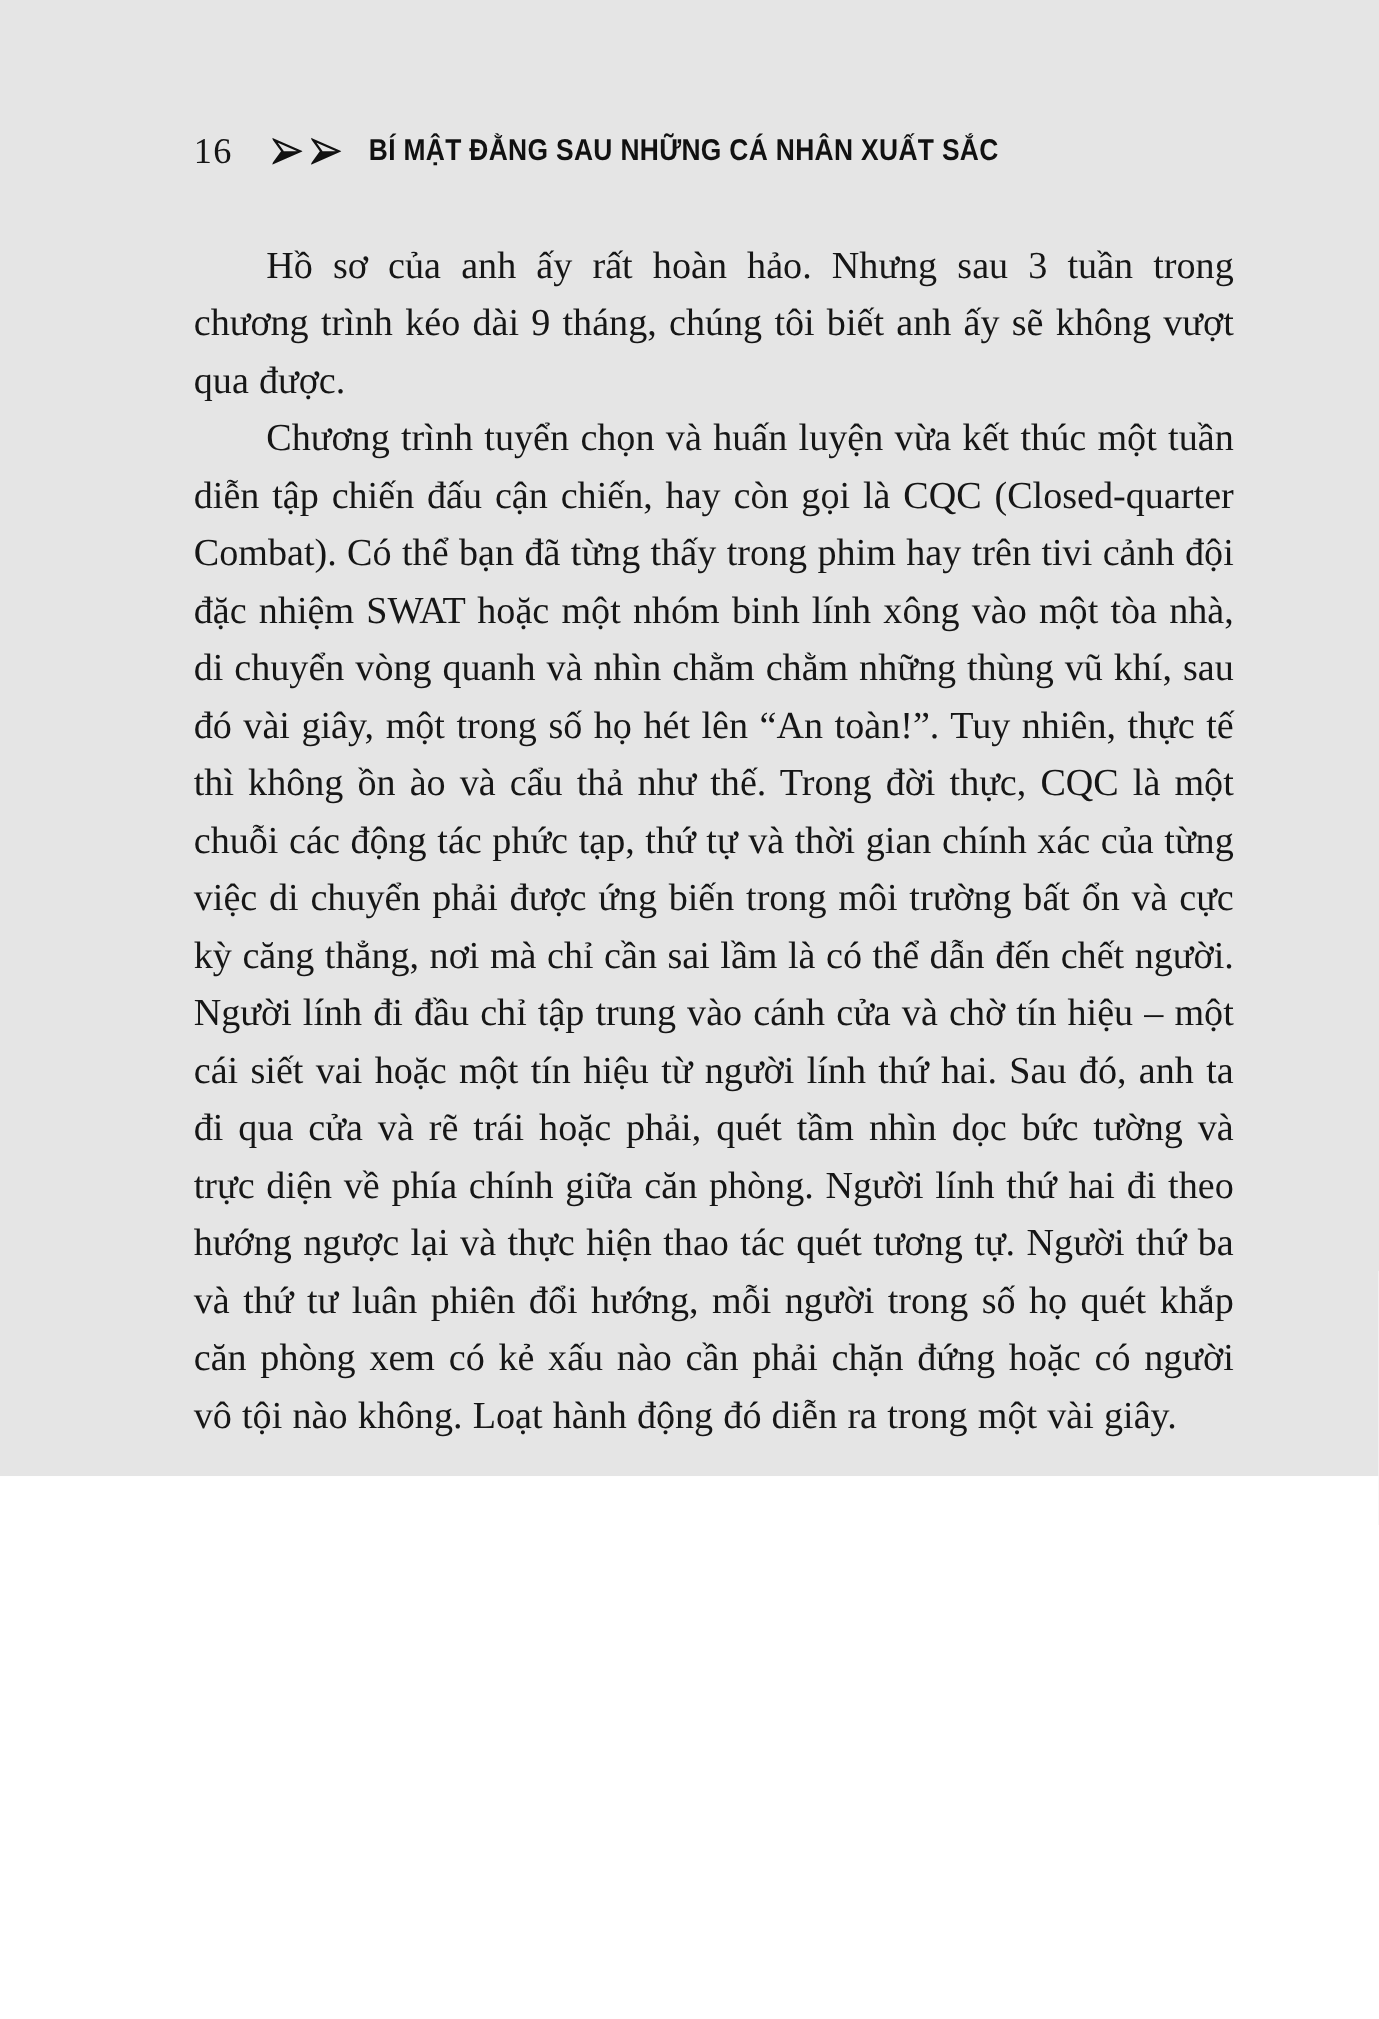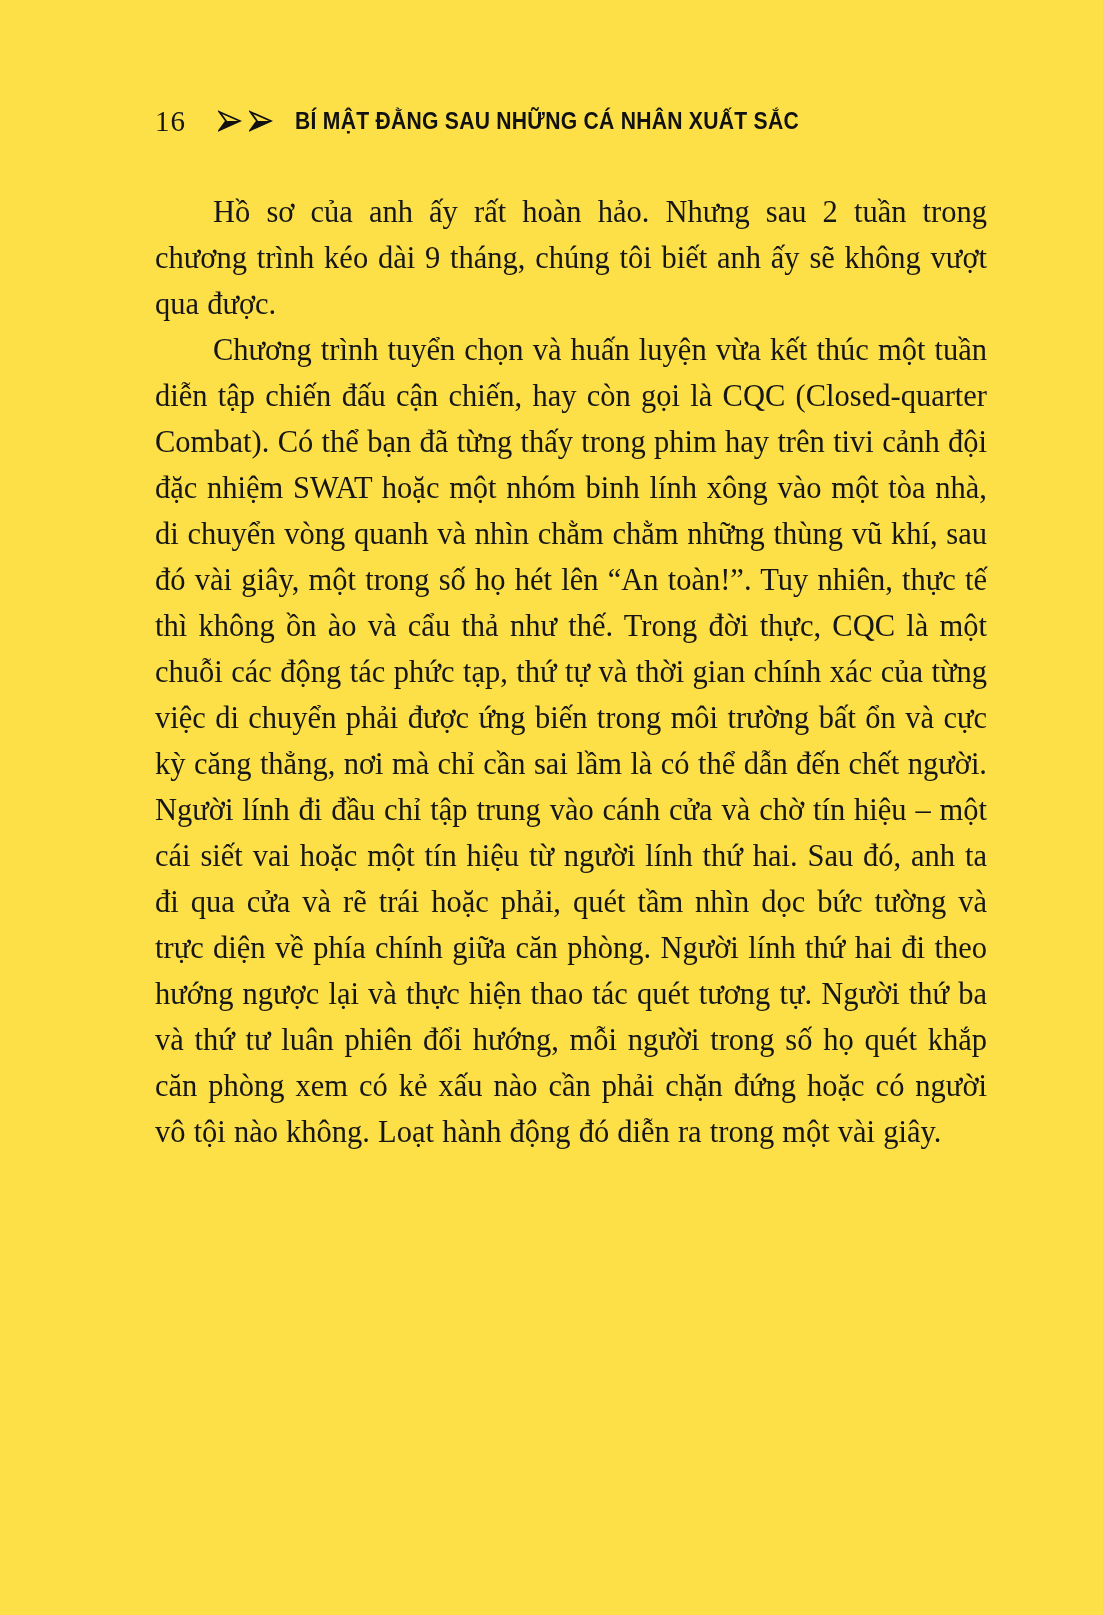--- a/index.html
+++ b/index.html
@@ -3,22 +3,22 @@
 <meta charset="utf-8">
 <style>
   html, body {
     margin: 0;
     padding: 0;
     background: #ffffff;
   }
   .page {
     position: relative;
     width: 1103px;
-    height: 1615px;
-    background: #fde047;
+    height: 1181px;
+    background: #e5e5e5;
     color: #161616;
     overflow: hidden;
     box-sizing: border-box;
     padding: 103px 116px 0 155px;
     font-family: "Liberation Serif", "DejaVu Serif", serif;
   }
   .page-header {
     display: flex;
     align-items: center;
     margin-bottom: 50px;
@@ -76,17 +76,17 @@
       <svg width="24" height="22" viewBox="0 0 24 22">
         <path d="M1.5 2 L22 11 L1.5 20 L8 11 Z" fill="none" stroke="#111" stroke-width="1.8" stroke-linejoin="miter"></path>
         <path d="M1.5 20 L22 11 L8 11 Z" fill="#111"></path>
       </svg>
     </span>
 
     <h1 class="running-title">BÍ MẬT ĐẰNG SAU NHỮNG CÁ NHÂN XUẤT SẮC</h1>
   </header>
 
   <main class="body-text">
-    <p>Hồ sơ của anh ấy rất hoàn hảo. Nhưng sau 2 tuần trong chương trình kéo dài 9 tháng, chúng tôi biết anh ấy sẽ không vượt qua được.</p>
+    <p>Hồ sơ của anh ấy rất hoàn hảo. Nhưng sau 3 tuần trong chương trình kéo dài 9 tháng, chúng tôi biết anh ấy sẽ không vượt qua được.</p>
     <p>Chương trình tuyển chọn và huấn luyện vừa kết thúc một tuần diễn tập chiến đấu cận chiến, hay còn gọi là CQC (Closed-quarter Combat). Có thể bạn đã từng thấy trong phim hay trên tivi cảnh đội đặc nhiệm SWAT hoặc một nhóm binh lính xông vào một tòa nhà, di chuyển vòng quanh và nhìn chằm chằm những thùng vũ khí, sau đó vài giây, một trong số họ hét lên “An toàn!”. Tuy nhiên, thực tế thì không ồn ào và cẩu thả như thế. Trong đời thực, CQC là một chuỗi các động tác phức tạp, thứ tự và thời gian chính xác của từng việc di chuyển phải được ứng biến trong môi trường bất ổn và cực kỳ căng thẳng, nơi mà chỉ cần sai lầm là có thể dẫn đến chết người. Người lính đi đầu chỉ tập trung vào cánh cửa và chờ tín hiệu – một cái siết vai hoặc một tín hiệu từ người lính thứ hai. Sau đó, anh ta đi qua cửa và rẽ trái hoặc phải, quét tầm nhìn dọc bức tường và trực diện về phía chính giữa căn phòng. Người lính thứ hai đi theo hướng ngược lại và thực hiện thao tác quét tương tự. Người thứ ba và thứ tư luân phiên đổi hướng, mỗi người trong số họ quét khắp căn phòng xem có kẻ xấu nào cần phải chặn đứng hoặc có người vô tội nào không. Loạt hành động đó diễn ra trong một vài giây.</p>
   </main>
 
 </div>
 
 </body></html>

